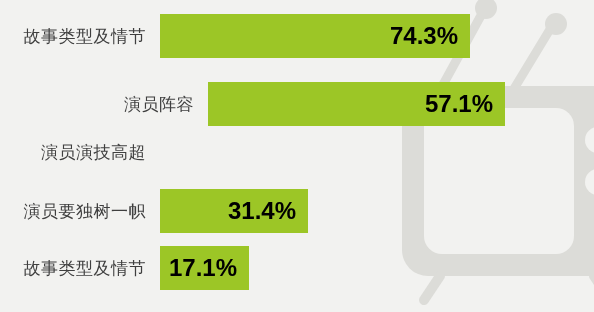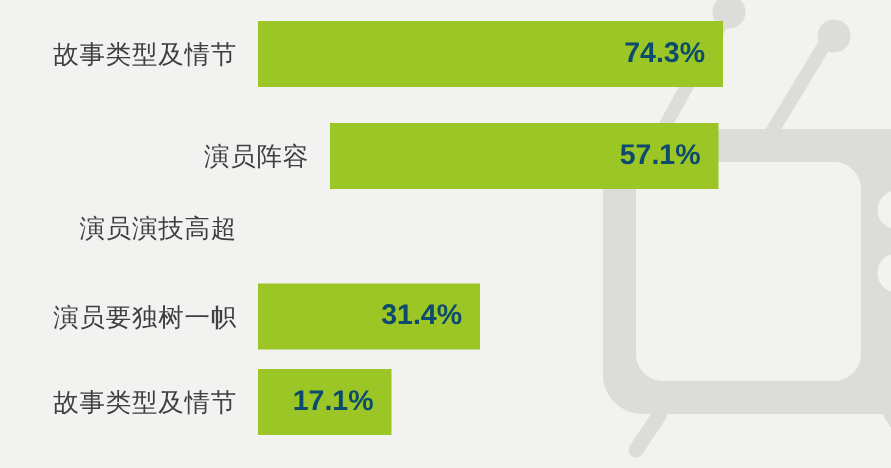--- a/index.html
+++ b/index.html
@@ -38,21 +38,20 @@
     top: 0;
     width: 594px;
     height: 312px;
   }
   .row {
     position: absolute;
     left: 0;
     height: 44px;
     display: flex;
     align-items: center;
-    margin-left: 12px;
   }
   .cat-label {
     width: 160px;
     text-align: right;
     padding-right: 14px;
     box-sizing: border-box;
     font-size: 17px;
     color: #3f3f3f;
     letter-spacing: 0.5px;
     white-space: nowrap;
@@ -60,22 +59,22 @@
   .bar {
     height: 44px;
     background: #9cc626;
     display: flex;
     align-items: center;
     justify-content: flex-end;
     box-sizing: border-box;
     padding-right: 12px;
   }
   .bar-value {
-    color: #0c4a6e;
-    font-size: 19px;
+    color: #000000;
+    font-size: 24px;
     font-weight: bold;
     white-space: nowrap;
   }
 </style>
 </head>
 <body>
 
 <div id="stage">
 
   <svg class="tv-deco" viewBox="0 0 250 312" aria-hidden="true">
@@ -100,21 +99,21 @@
 
     <div class="row" style="top:14px;">
       <div class="cat-label">故事类型及情节</div>
       <div class="bar" style="width:310px;">
         <span class="bar-value">74.3%</span>
       </div>
     </div>
 
     <div class="row" style="top:82px;padding-left:48px;">
       <div class="cat-label">演员阵容</div>
-      <div class="bar" style="width:259px;">
+      <div class="bar" style="width:297px;">
         <span class="bar-value">57.1%</span>
       </div>
     </div>
 
     <div class="row" style="top:130px;">
       <div class="cat-label">演员演技高超</div>
     </div>
 
     <div class="row" style="top:189px;">
       <div class="cat-label">演员要独树一帜</div>

